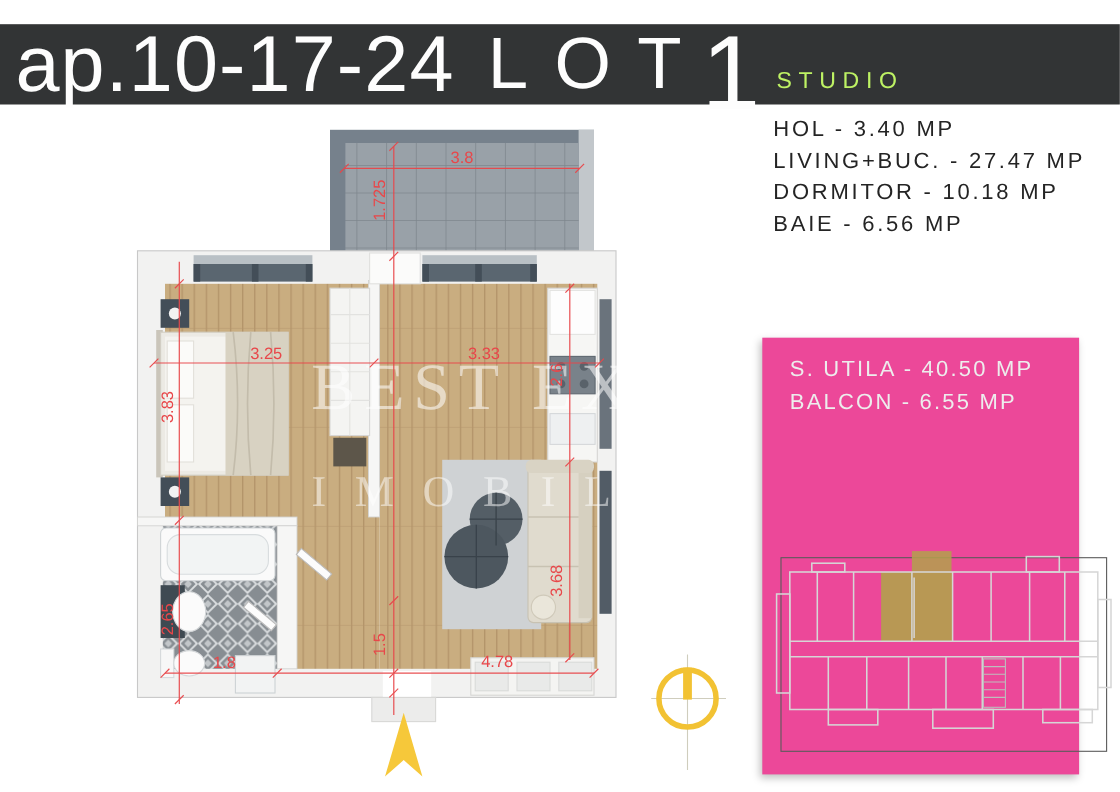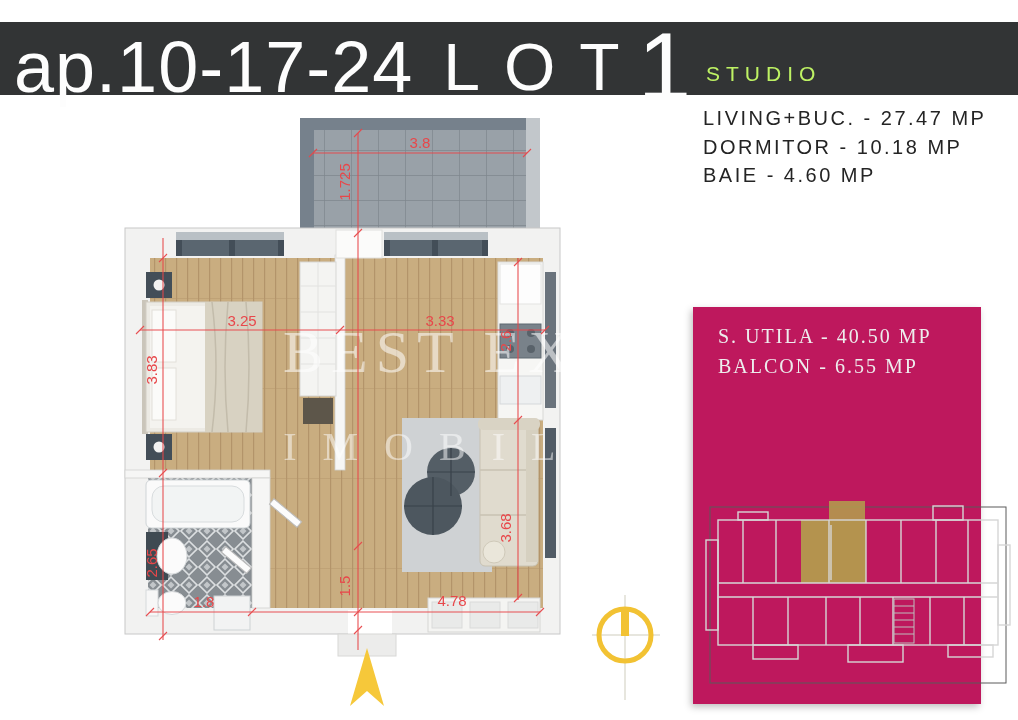--- a/index.html
+++ b/index.html
@@ -1,35 +1,35 @@
 <!DOCTYPE html>
 <html><head>
 <meta charset="utf-8">
 <style>
   html,body{margin:0;padding:0;}
   body{width:1018px;height:720px;position:relative;background:#ffffff;
        font-family:"Liberation Sans", sans-serif;overflow:hidden;}
 
   
   .header{position:absolute;left:0;top:22px;width:1018px;height:73px;background:#323435;}
-  .title-row{position:absolute;left:14px;bottom:-10px;display:flex;align-items:center;
+  .title-row{position:absolute;left:14px;bottom:-10px;display:flex;align-items:flex-start;
              color:#fdfdfd;white-space:nowrap;}
   .title-ap{font-size:72px;line-height:.82;letter-spacing:1px;}
   .title-lot{font-size:66px;line-height:.84;letter-spacing:24px;margin-left:30px;}
   .title-num{font-size:96px;line-height:.78;margin-left:-6px;}
   .subtitle{position:absolute;left:706px;top:40px;font-size:21px;letter-spacing:6px;
             color:#bef264;}
 
   
   .room-list{position:absolute;left:703px;top:104px;color:#242424;font-size:20px;
              letter-spacing:2.5px;line-height:28.5px;white-space:nowrap;}
 
   
   .side-panel{position:absolute;left:693px;top:307px;width:288px;height:397px;
-              background:#be185d;box-shadow:-2px 3px 7px rgba(0,0,0,.25);font-family:Liberation Serif, serif;}
+              background:#ec4899;box-shadow:-2px 3px 7px rgba(0,0,0,.25);}
   .summary{position:absolute;left:25px;top:14px;color:#ededed;font-size:20px;
            letter-spacing:2px;line-height:30px;white-space:nowrap;}
   .keyplan{position:absolute;left:5px;top:178px;}
 
   svg text{font-family:"Liberation Sans", sans-serif;}
   .dim-label{font-size:15px;fill:#e8474a;}
   .wm1{font-size:60px;fill:rgba(255,255,255,.55);letter-spacing:8px;
        font-family:"Liberation Serif", serif;}
   .wm2{font-size:40px;fill:rgba(255,255,255,.5);letter-spacing:26px;
        font-family:"Liberation Serif", serif;}
@@ -40,23 +40,24 @@
 <div class="header">
   <div class="title-row">
     <span class="title-ap">ap.10-17-24</span>
     <span class="title-lot">LOT</span>
     <span class="title-num">1</span>
   </div>
   <span class="subtitle">STUDIO</span>
 </div>
 
 <div class="room-list">
+  <div>HOL - 3.40 MP</div>
   <div>LIVING+BUC. - 27.47 MP</div>
   <div>DORMITOR - 10.18 MP</div>
-  <div>BAIE - 4.60 MP</div>
+  <div>BAIE - 6.56 MP</div>
 </div>
 
 <div class="side-panel">
   <div class="summary">
     <div>S. UTILA - 40.50 MP</div>
     <div>BALCON - 6.55 MP</div>
   </div>
 
   <svg class="keyplan" width="315" height="215" viewBox="0 0 315 215">
     <g stroke="#5b5b5b" stroke-width="1" fill="none">

